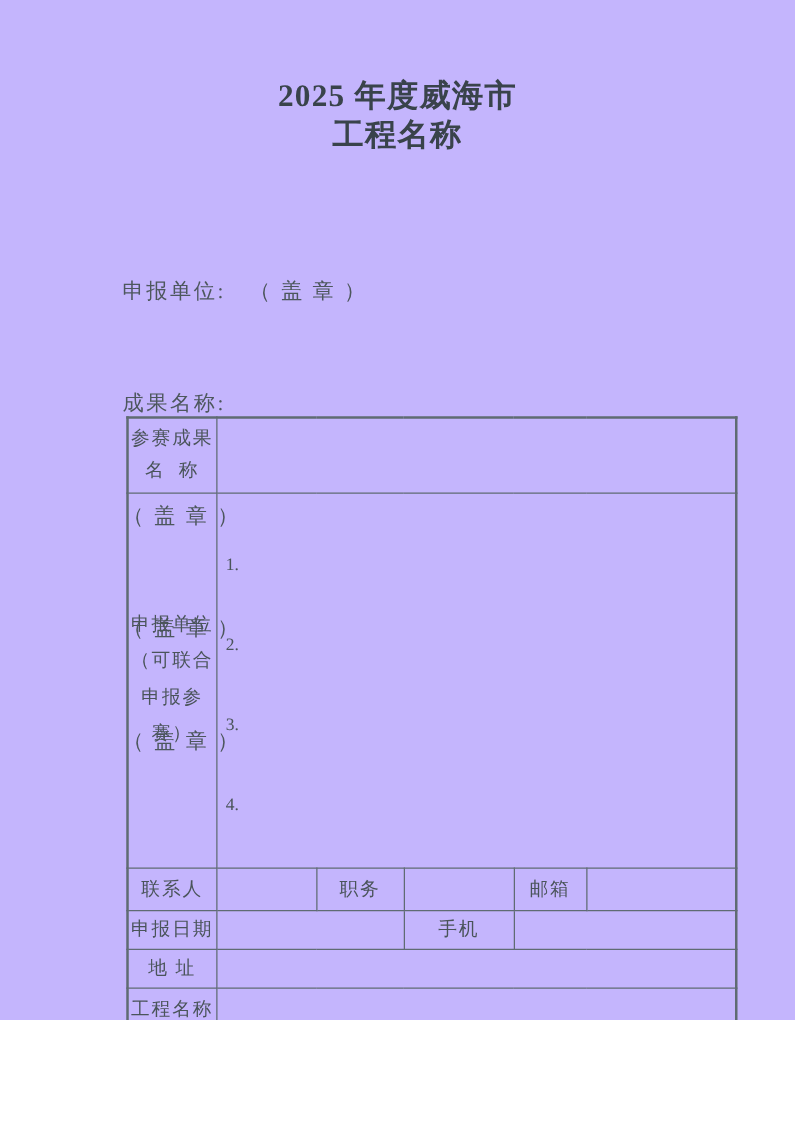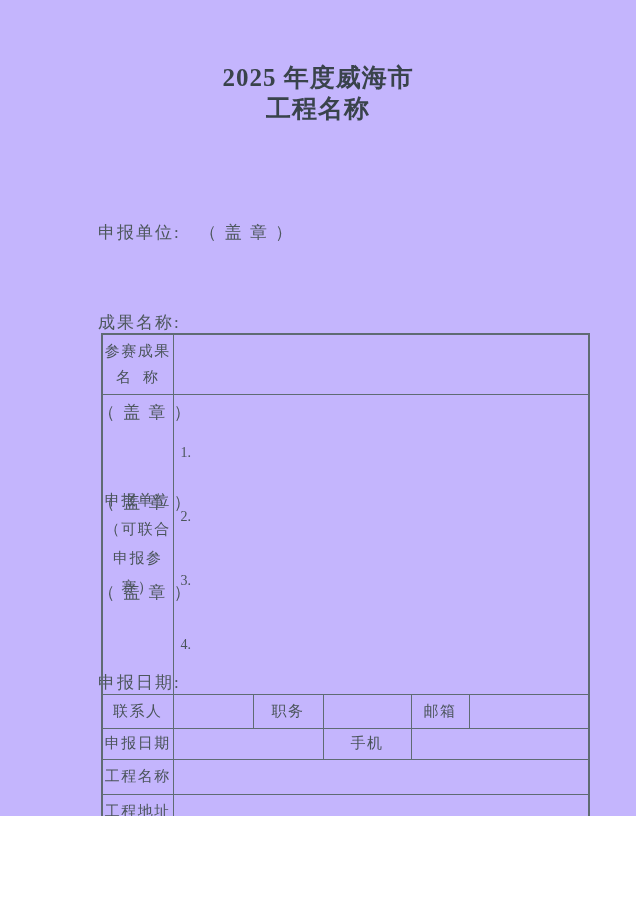--- a/index.html
+++ b/index.html
@@ -86,21 +86,20 @@
     <div>2025 年度威海市</div>
     <div>工程名称</div>
   </div>
 
   <div class="info-block">
     <div>申报单位:   （ 盖 章 ）</div>
     <div>成果名称:</div>
     <div>（ 盖 章 ）</div>
     <div>（ 盖 章 ）</div>
     <div>（ 盖 章 ）</div>
-    <div>申报日期:</div>
   </div>
 
   <table class="form">
     <colgroup>
       <col style="width:71px">
       <col style="width:80px">
       <col style="width:70px">
       <col style="width:88px">
       <col style="width:58px">
       <col style="width:120px">
@@ -134,20 +133,24 @@
       <td class="val"></td>
       <td class="lbl">邮箱</td>
       <td class="val"></td>
     </tr>
     <tr class="r4">
       <td class="lbl">申报日期</td>
       <td class="val" colspan="2"></td>
       <td class="lbl">手机</td>
       <td class="val" colspan="2"></td>
     </tr>
+    <tr class="r5">
+      <td class="lbl">地  址</td>
+      <td class="val" colspan="5"></td>
+    </tr>
     <tr class="r6">
       <td class="lbl">工程名称</td>
       <td class="val" colspan="5"></td>
     </tr>
     <tr class="r7">
       <td class="lbl">工程地址</td>
       <td class="val" colspan="5"></td>
     </tr>
     <tr class="r8">
       <td class="lbl">工程规模</td>

